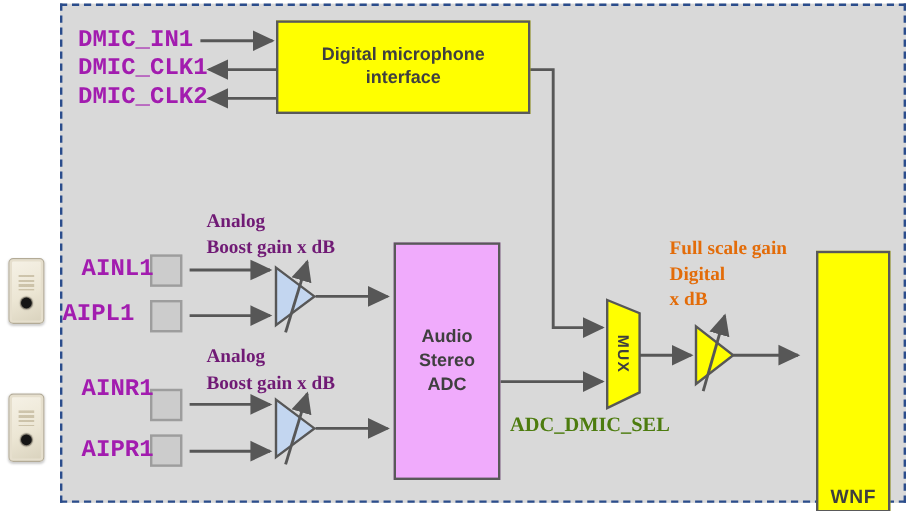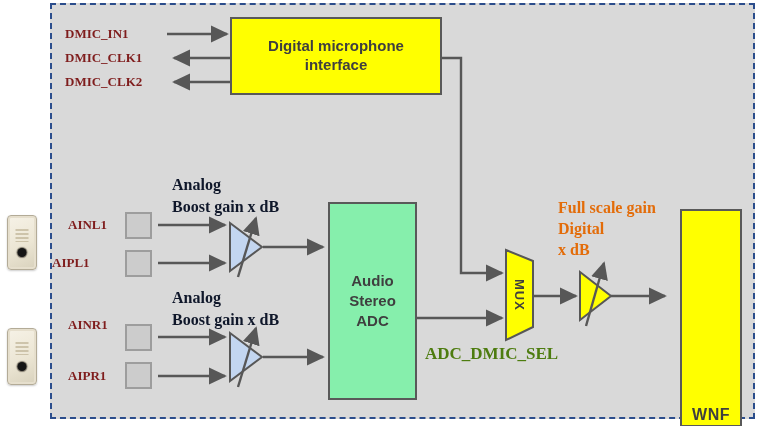--- a/index.html
+++ b/index.html
@@ -12,40 +12,40 @@
     position:absolute;left:50px;top:3px;width:705px;height:416px;
     box-sizing:border-box;border:2px dashed #2b4d8c;background:#d9d9d9;
   }
   
   .block{
     position:absolute;box-sizing:border-box;border:2px solid #595959;
     display:flex;flex-direction:column;align-items:center;justify-content:center;
     font-weight:bold;color:#3f3f3f;text-align:center;line-height:1.25;
   }
   .yellow{background:#ffff00;}
-  .bluebox{background:#86efac;}
+  .bluebox{background:#f0abfc;}
   .dmic-box{left:230px;top:17px;width:212px;height:78px;font-size:15px;}
   .adc-box{left:328px;top:202px;width:89px;height:198px;font-size:15px;line-height:1.35;}
   .wnf-box{left:680px;top:209px;width:62px;height:218px;font-size:16px;letter-spacing:.5px;justify-content:flex-end;}
   .mux-label{
     position:absolute;left:506px;top:250px;width:27px;height:90px;
     display:flex;align-items:center;justify-content:center;
     writing-mode:vertical-rl;font-weight:bold;font-size:13px;color:#3f3f3f;
     letter-spacing:1px;
   }
   
   .sig{
-    position:absolute;font-family:Liberation Serif, serif;font-weight:bold;
-    font-size:13px;color:#7f1d1d;white-space:nowrap;line-height:19px;
+    position:absolute;font-family:Liberation Mono, monospace;font-weight:bold;
+    font-size:20px;color:#a21caf;white-space:nowrap;line-height:19px;
   }
   .note{
     position:absolute;font-family:"Liberation Serif",serif;font-weight:bold;
     font-size:16px;white-space:nowrap;
   }
-  .blue-note{color:#0f172a;line-height:22px;}
+  .blue-note{color:#701a75;line-height:22px;}
   .orange-note{color:#e36c09;line-height:21px;}
   .red-note{color:#4d7c0f;font-size:17px;}
   
   .pad{
     position:absolute;width:27px;height:27px;box-sizing:border-box;
     background:#cccccc;border:2px solid #9d9d9d;
   }
   
   .mic{
     position:absolute;width:30px;box-sizing:border-box;

